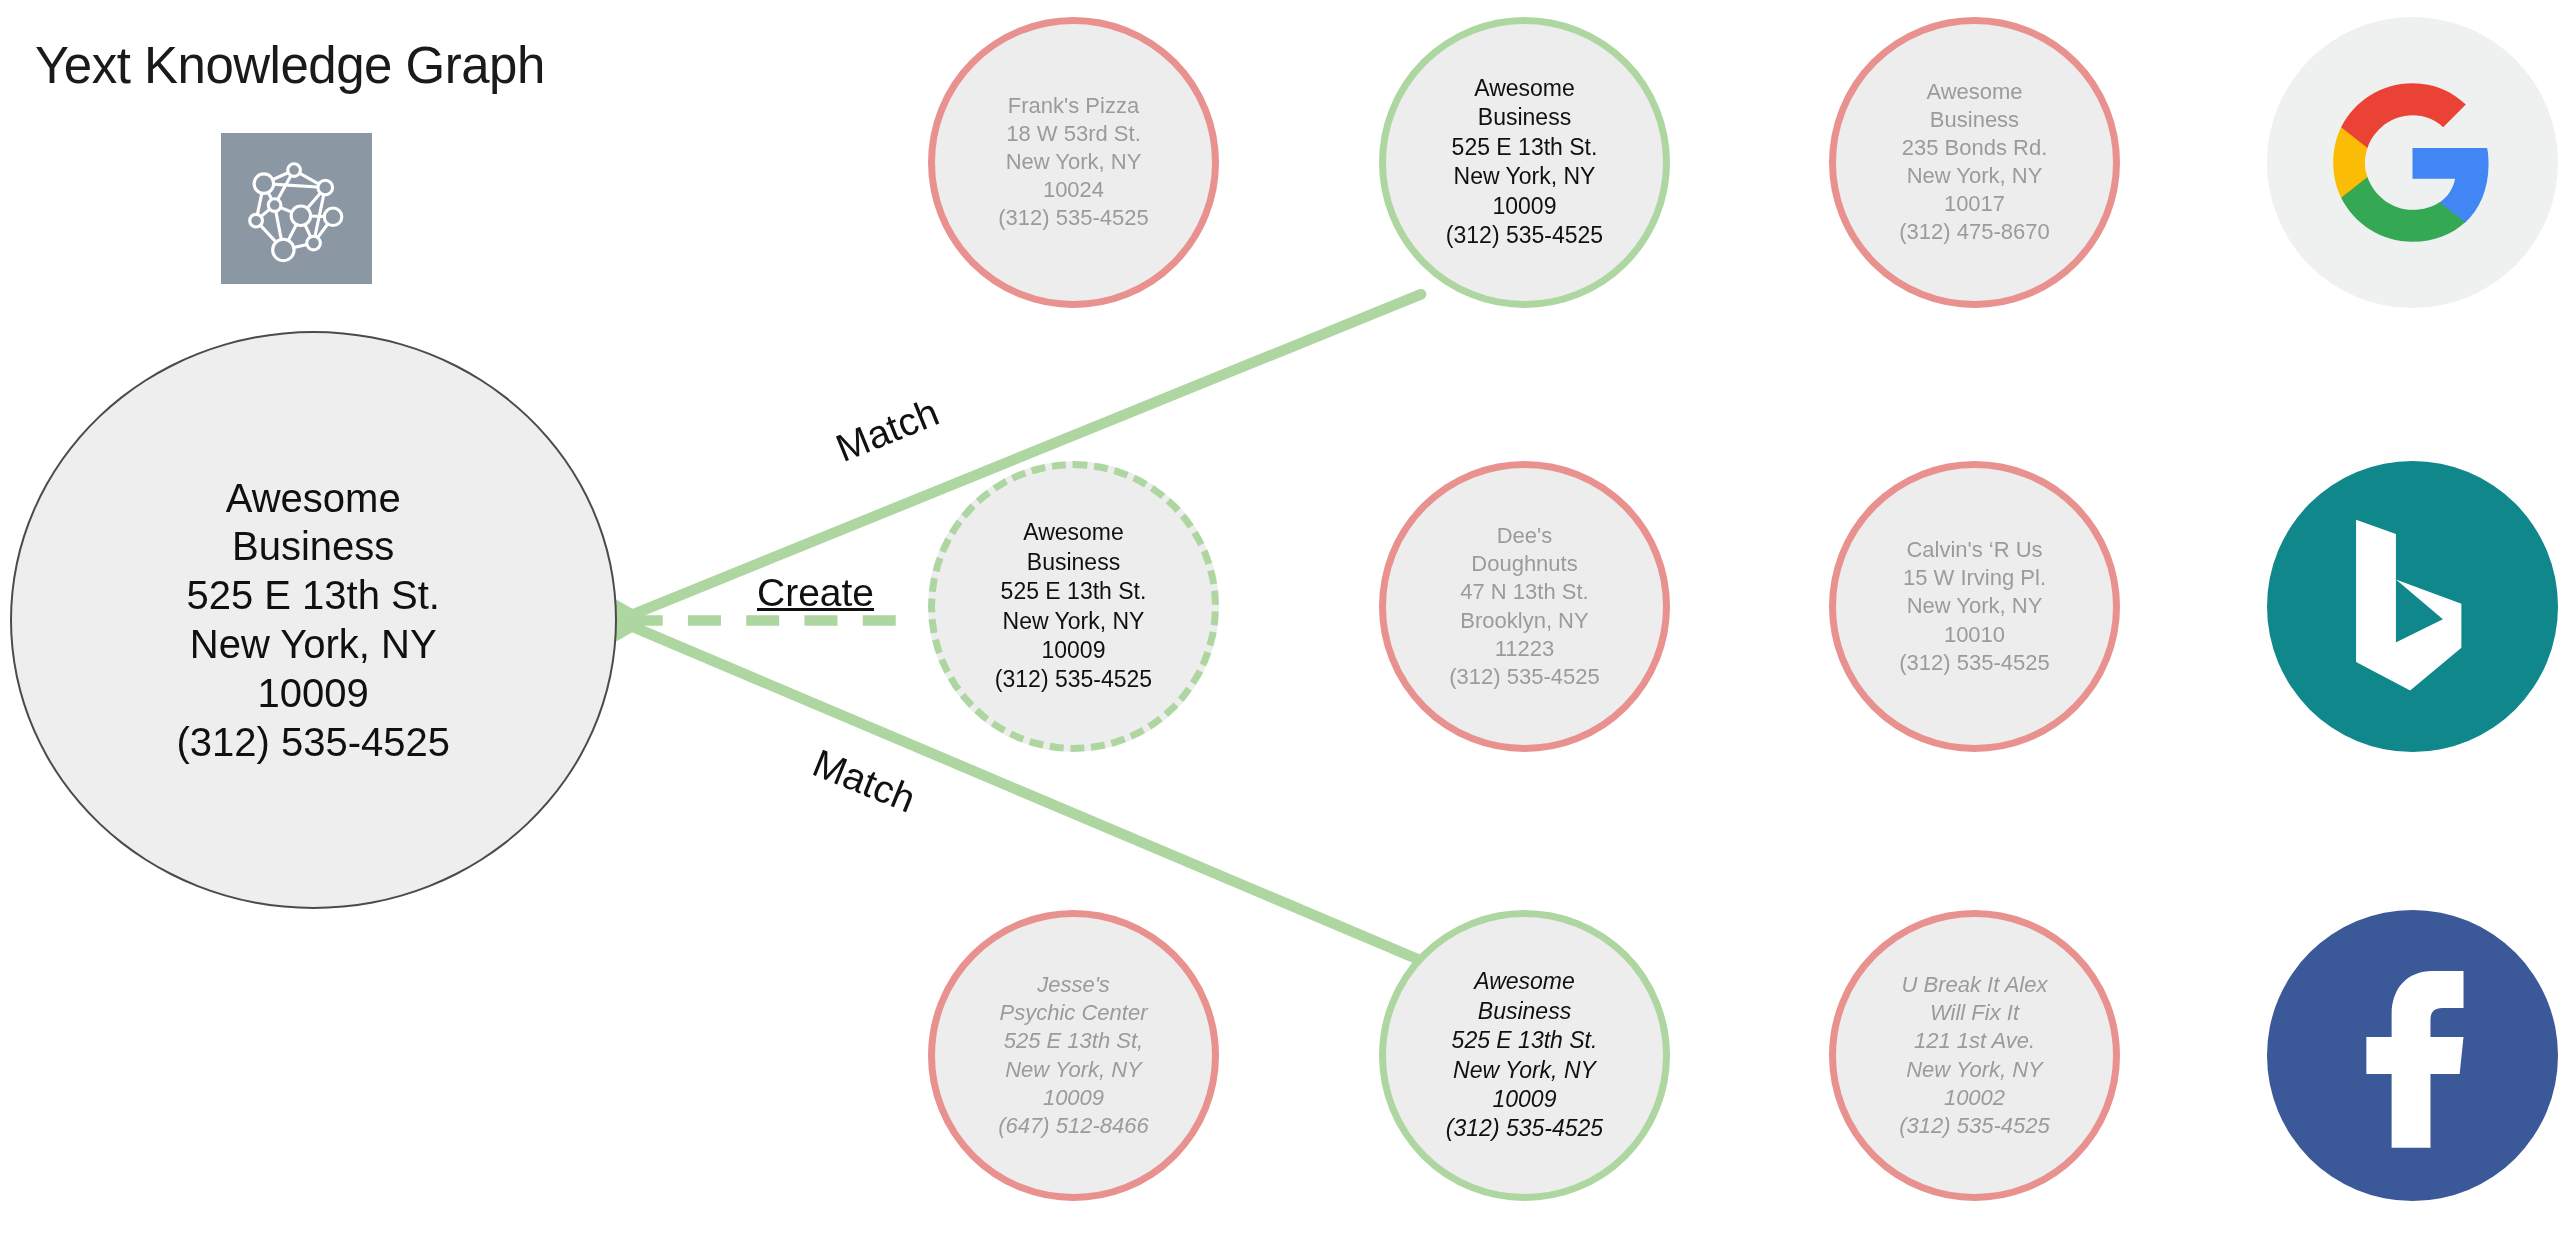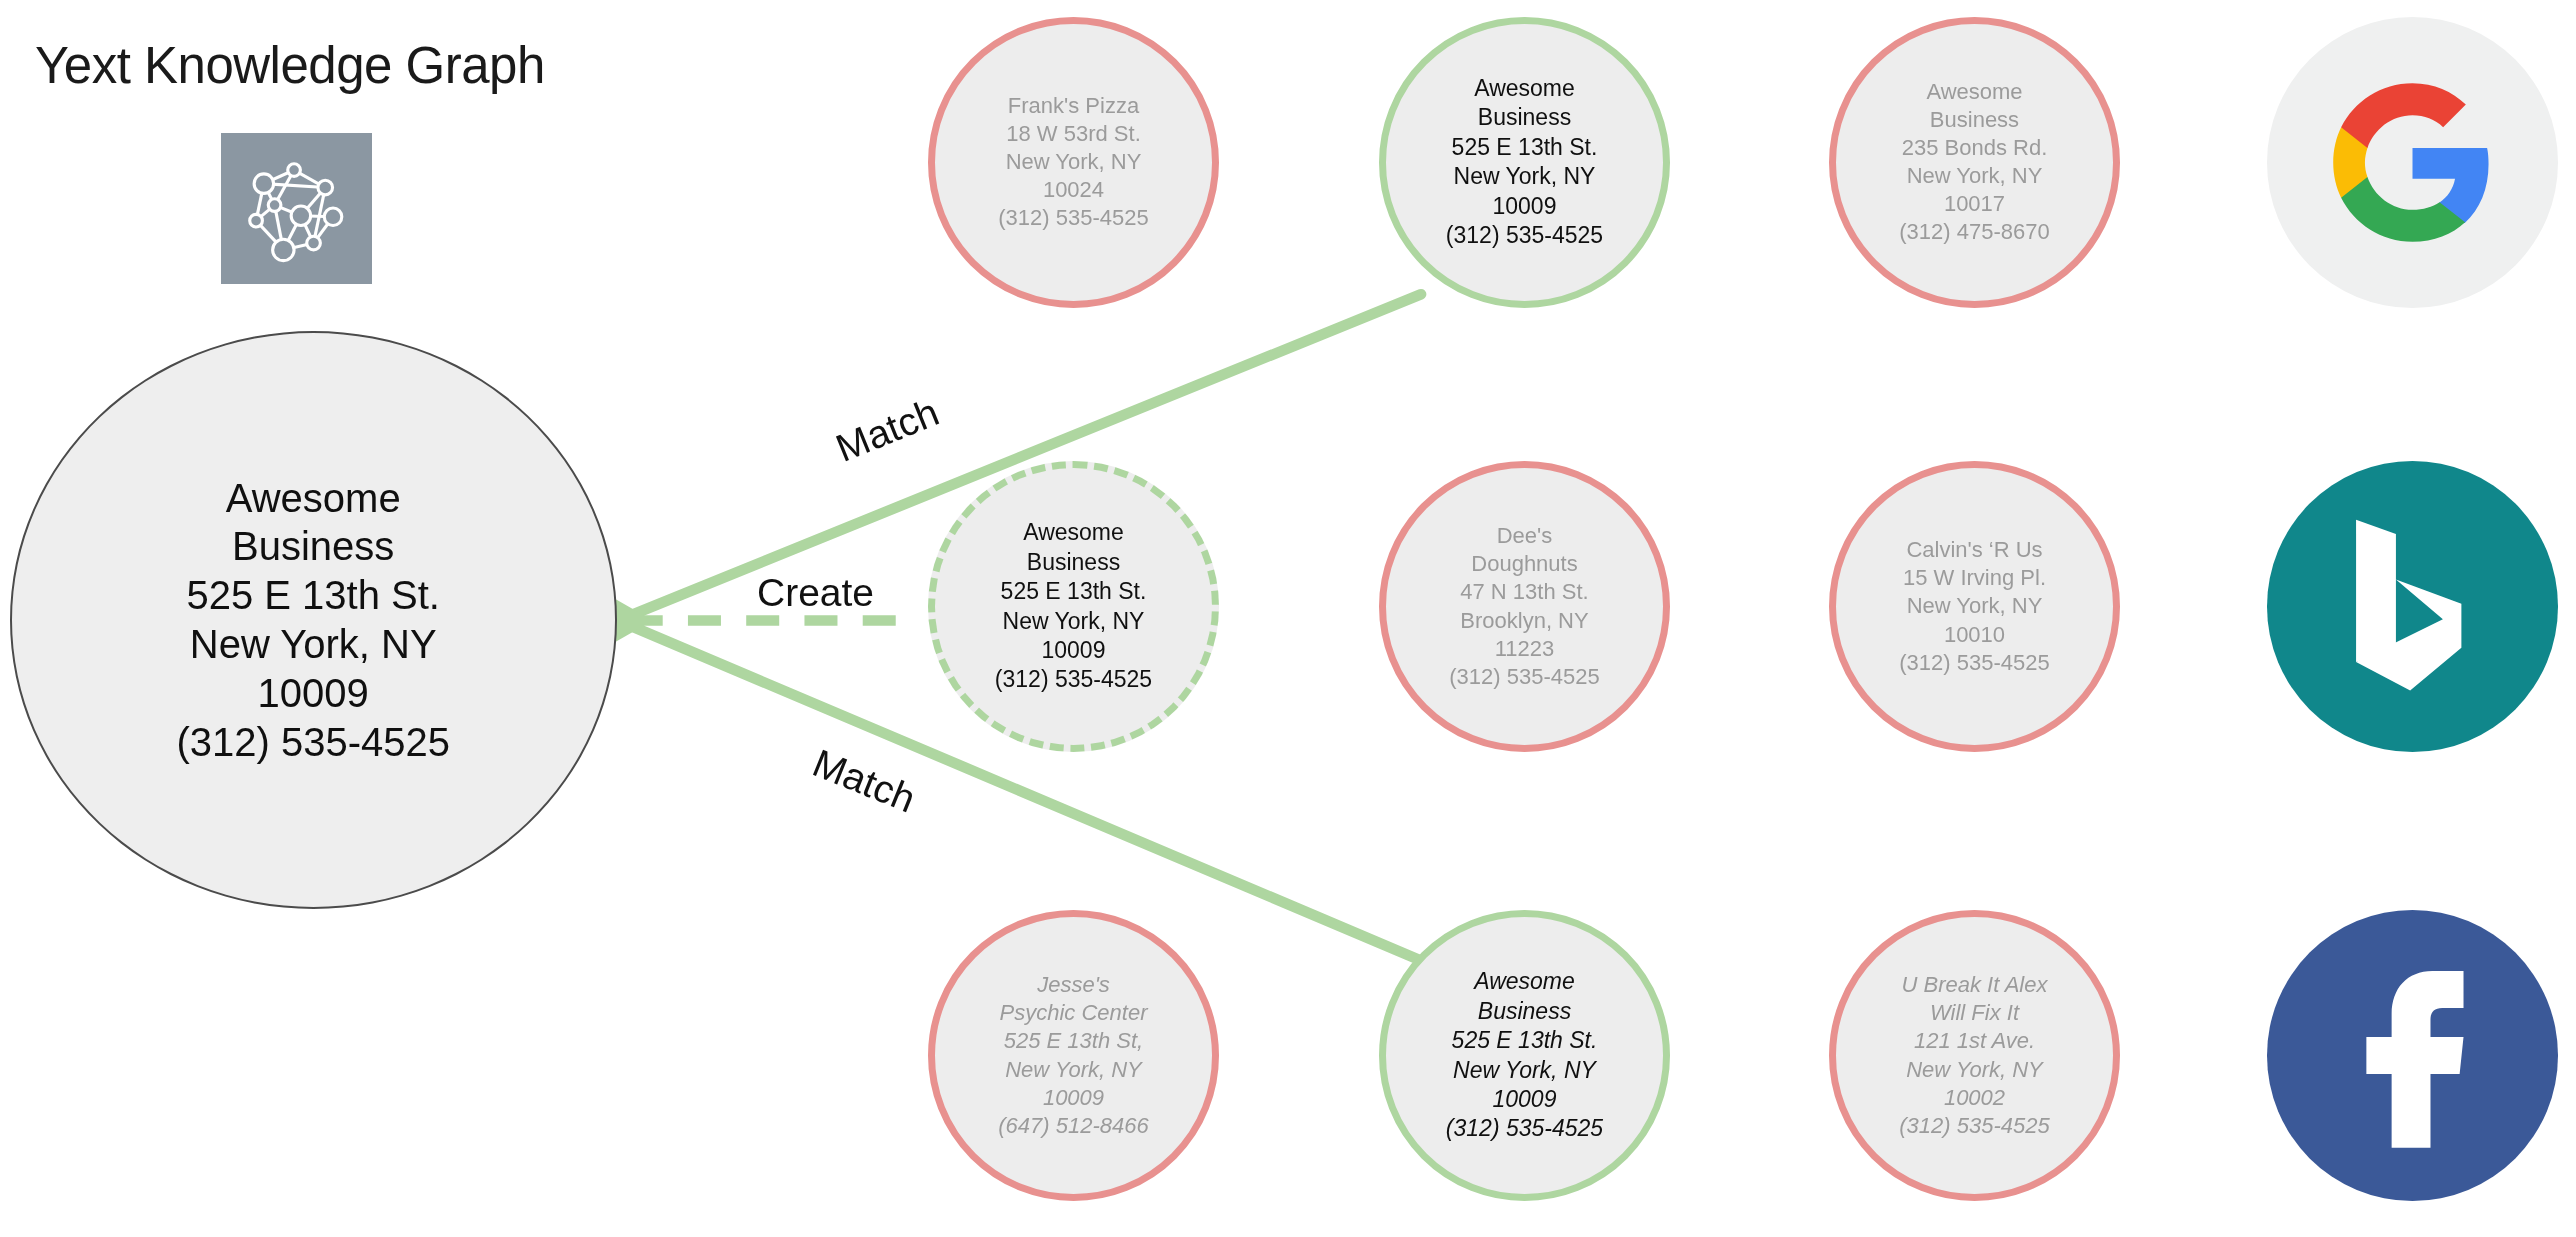--- a/index.html
+++ b/index.html
@@ -64,20 +64,21 @@
   }
   #edge-label-match-top {
     left: 830px;
     top: 427px;
     transform: rotate(-22deg);
     transform-origin: left top;
   }
   #edge-label-create {
     left: 757px;
     top: 568px;
+    text-decoration: underline;
   }
   #edge-label-match-bottom {
     left: 823px;
     top: 738px;
     transform: rotate(22deg);
     transform-origin: left top;
   }
 
   
   #primary-node {

